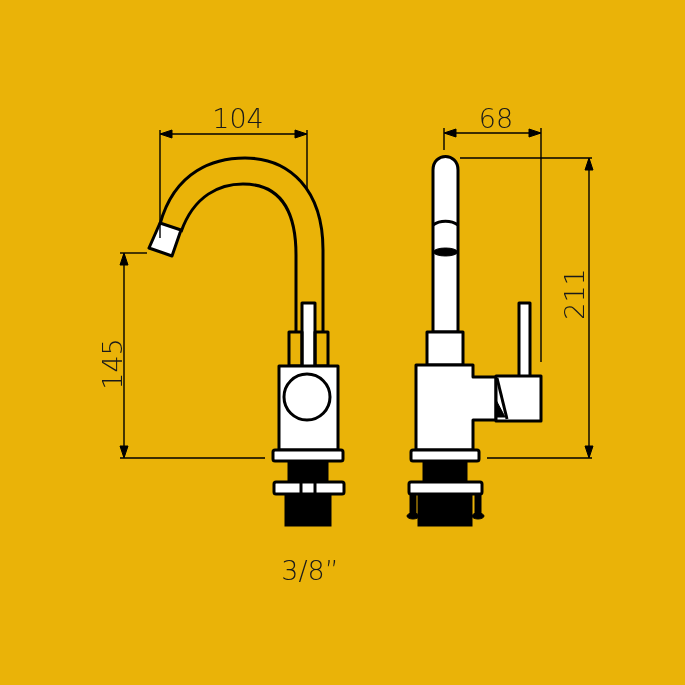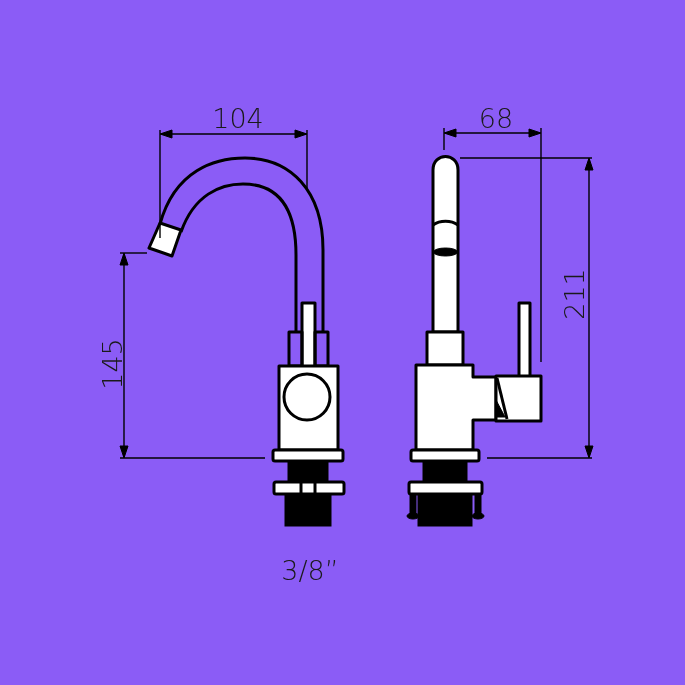--- a/index.html
+++ b/index.html
@@ -1,17 +1,17 @@
 <!DOCTYPE html>
 <html><head>
   <meta charset="utf-8">
   <style>
     html, body { margin: 0; padding: 0; background: #ffffff; }
     body { width: 685px; height: 685px; overflow: hidden; }
-    .canvas { position: relative; width: 685px; height: 685px; background: #8b5cf6; }
+    .canvas { position: relative; width: 685px; height: 685px; background: #eab308; }
     svg { position: absolute; left: 0; top: 0; }
     .ln { fill: none; stroke: #000; stroke-width: 3; stroke-linejoin: round; }
     .thin { fill: none; stroke: #000; stroke-width: 1.4; }
     .fillw { fill: #fff; stroke: #000; stroke-width: 3; stroke-linejoin: round; }
     .blk { fill: #000; stroke: #000; stroke-width: 1; }
     .dimtxt { font-family: "DejaVu Sans", sans-serif; font-size: 27px; fill: #1a1a1a; font-weight: 300; }
   </style>
 </head>
 <body>
 

